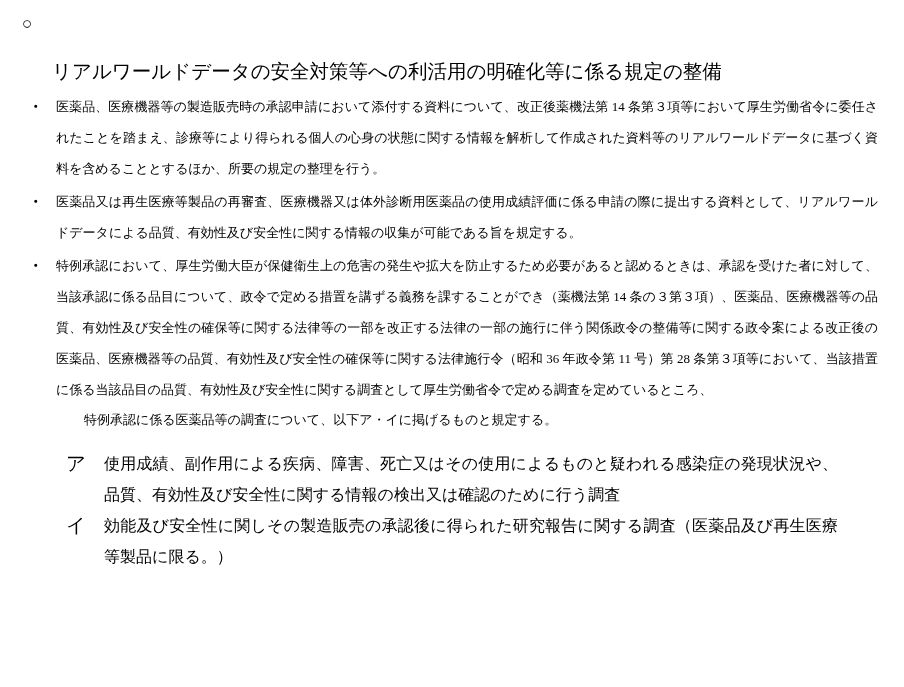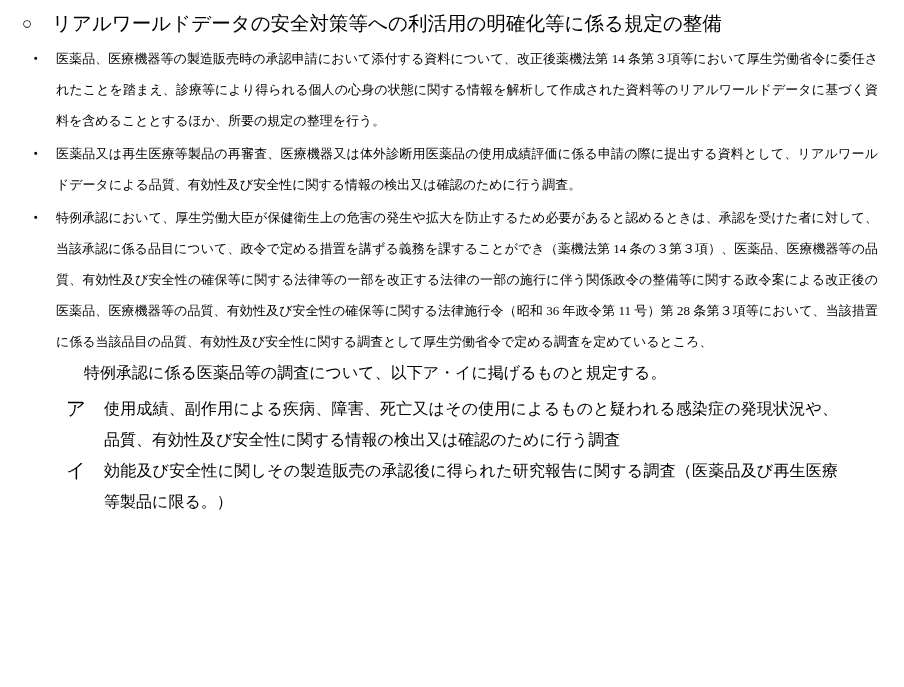--- a/index.html
+++ b/index.html
@@ -47,35 +47,37 @@
   }
   .body {
     flex: 1 1 auto;
     font-size: 13px;
     line-height: 31px;
     text-align: justify;
     text-justify: inter-character;
   }
   .heading .body {
     font-size: 19.5px;
+    margin-top: 48px;
   }
 
   
   .heading {
     margin-bottom: 4px;
   }
 
   
   .subpara {
     margin-left: 62px;
-    font-size: 16px;
+    font-size: 13px;
     line-height: 31px;
     text-align: justify;
     text-justify: inter-character;
-    margin-bottom: 5px;
+    margin-bottom: 12px;
+    font-family: Liberation Mono, monospace;
   }
   .kana-row {
     margin-left: 44px;
     display: flex;
     align-items: flex-start;
   }
   .kana-row .kana-mark {
     flex: 0 0 auto;
     width: 38px;
     font-size: 19.5px;
@@ -104,21 +106,21 @@
       <div class="body">リアルワールドデータの安全対策等への利活用の明確化等に係る規定の整備</div>
     </div>
 
     <div class="row">
       <div class="marker bullet">・</div>
       <div class="body">医薬品、医療機器等の製造販売時の承認申請において添付する資料について、改正後薬機法第 14 条第３項等において厚生労働省令に委任されたことを踏まえ、診療等により得られる個人の心身の状態に関する情報を解析して作成された資料等のリアルワールドデータに基づく資料を含めることとするほか、所要の規定の整理を行う。</div>
     </div>
 
     <div class="row">
       <div class="marker bullet">・</div>
-      <div class="body">医薬品又は再生医療等製品の再審査、医療機器又は体外診断用医薬品の使用成績評価に係る申請の際に提出する資料として、リアルワールドデータによる品質、有効性及び安全性に関する情報の検出又は確認のために行う調査。</div>
+      <div class="body">医薬品又は再生医療等製品の再審査、医療機器又は体外診断用医薬品の使用成績評価に係る申請の際に提出する資料として、リアルワールドデータによる品質、有効性及び安全性に関する情報の収集が可能である旨を規定する。</div>
     </div>
 
     <div class="row tight">
       <div class="marker bullet">・</div>
       <div class="body">特例承認において、厚生労働大臣が保健衛生上の危害の発生や拡大を防止するため必要があると認めるときは、承認を受けた者に対して、当該承認に係る品目について、政令で定める措置を講ずる義務を課することができ（薬機法第 14 条の３第３項）、医薬品、医療機器等の品質、有効性及び安全性の確保等に関する法律等の一部を改正する法律の一部の施行に伴う関係政令の整備等に関する政令案による改正後の医薬品、医療機器等の品質、有効性及び安全性の確保等に関する法律施行令（昭和 36 年政令第 11 号）第 28 条第３項等において、当該措置に係る当該品目の品質、有効性及び安全性に関する調査として厚生労働省令で定める調査を定めているところ、</div>
     </div>
 
     <div class="subpara">特例承認に係る医薬品等の調査について、以下ア・イに掲げるものと規定する。</div>
 
     <div class="kana-row">

